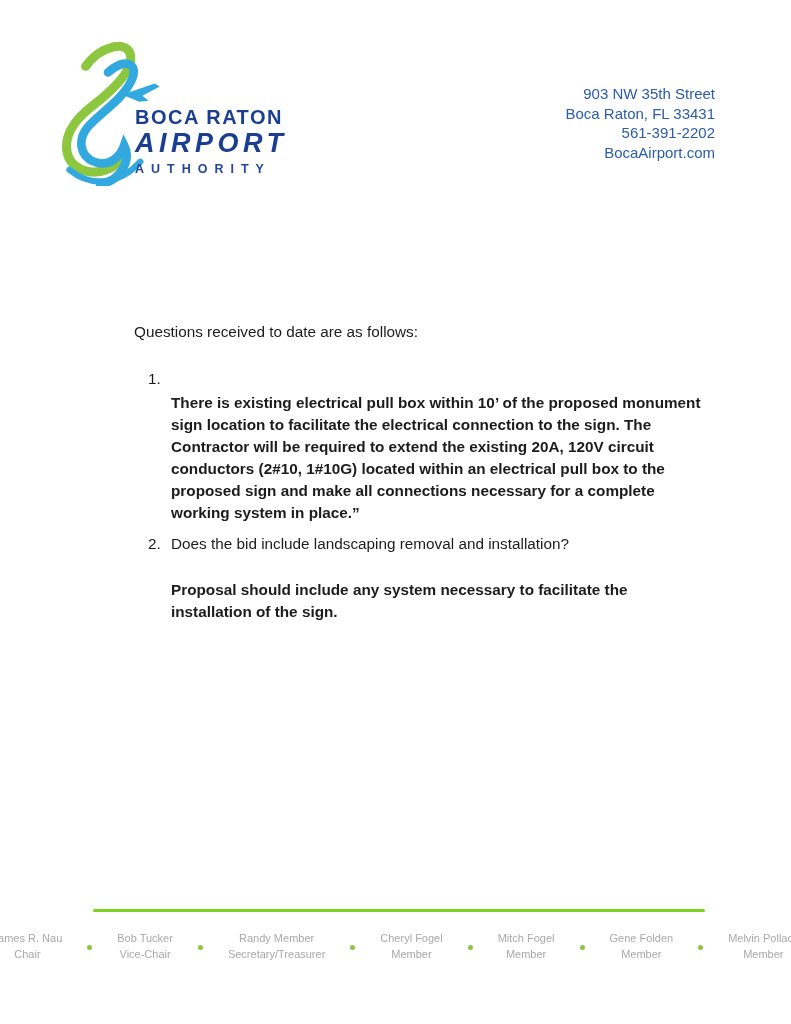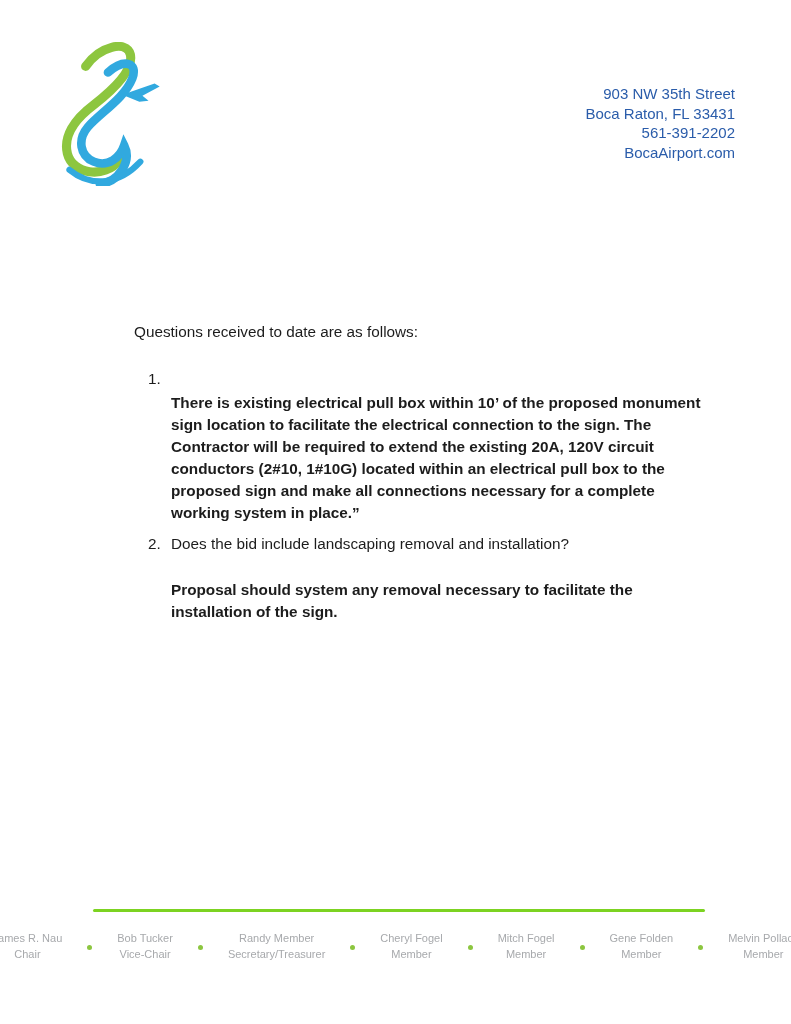--- a/index.html
+++ b/index.html
@@ -14,21 +14,21 @@
 
   
   .logo{position:absolute;left:55px;top:42px;display:flex;align-items:flex-start;}
   .logo-mark{width:112px;height:144px;flex:none;}
   .logo-text{margin-left:-32px;margin-top:64px;color:#1B3E92;white-space:nowrap;}
   .logo-line1{font-size:20px;font-weight:700;letter-spacing:1.5px;}
   .logo-line2{font-size:27px;font-weight:700;font-style:italic;letter-spacing:4.5px;margin-top:-1px;}
   .logo-line3{font-size:12.5px;font-weight:600;letter-spacing:7px;margin-top:3px;color:#24469a;}
 
   .contact{
-    position:absolute;top:84px;right:56px;
+    position:absolute;top:84px;right:76px;
     text-align:right;color:#2A5CAA;
     font-size:15px;line-height:19.5px;font-weight:500;
   }
 
   
   .doc-title{
     position:absolute;top:224px;left:0;right:0;
     text-align:center;color:#161616;
     font-size:20.5px;font-weight:700;line-height:28px;
   }
@@ -66,20 +66,25 @@
     <svg class="logo-mark" viewBox="0 0 110 142" aria-hidden="true">
 
       <path d="M30 24 C44 4 70 -2 74 12 C78 28 56 48 38 62 C18 77 8 94 12 110 C17 130 48 136 64 116" fill="none" stroke="#8DC63F" stroke-width="9" stroke-linecap="round"></path>
 
       <path d="M52 30 C68 16 82 20 76 36 C68 56 44 70 32 84 C22 96 24 112 38 118 C52 124 64 114 68 102 C76 118 62 138 44 140" fill="none" stroke="#31A9DF" stroke-width="8.5" stroke-linecap="round"></path>
 
       <path d="M14 126 C36 144 64 140 84 118" fill="none" stroke="#31A9DF" stroke-width="6" stroke-linecap="round"></path>
 
       <path d="M66 52 L98 41 L103 44 L86 53 L92 58 L83 59 Z" fill="#31A9DF"></path>
     </svg>
+    <div class="logo-text">
+      <div class="logo-line1">BOCA RATON</div>
+      <div class="logo-line2">AIRPORT</div>
+      <div class="logo-line3">AUTHORITY</div>
+    </div>
   </div>
 
   <div class="contact">
     <div>903 NW 35th Street</div>
     <div>Boca Raton, FL 33431</div>
     <div>561-391-2202</div>
     <div>BocaAirport.com</div>
   </div>
 
 
@@ -90,21 +95,21 @@
       <div class="qnum">1.</div>
       <div class="qbody">
         <div class="answer">There is existing electrical pull box within 10’ of the proposed monument sign location to facilitate the electrical connection to the sign. The Contractor will be required to extend the existing 20A, 120V circuit conductors (2#10, 1#10G) located within an electrical pull box to the proposed sign and make all connections necessary for a complete working system in place.”</div>
       </div>
     </div>
 
     <div class="qa">
       <div class="qnum">2.</div>
       <div class="qbody">
         <div class="question">Does the bid include landscaping removal and installation?</div>
-        <div class="answer">Proposal should system any removal necessary to facilitate the installation of the sign.</div>
+        <div class="answer">Proposal should include any system necessary to facilitate the installation of the sign.</div>
       </div>
     </div>
   </div>
 
   <div class="footer-rule"></div>
 
   <div class="members">
     <div class="member">
       <div>James R. Nau</div>
       <div>Chair</div>

